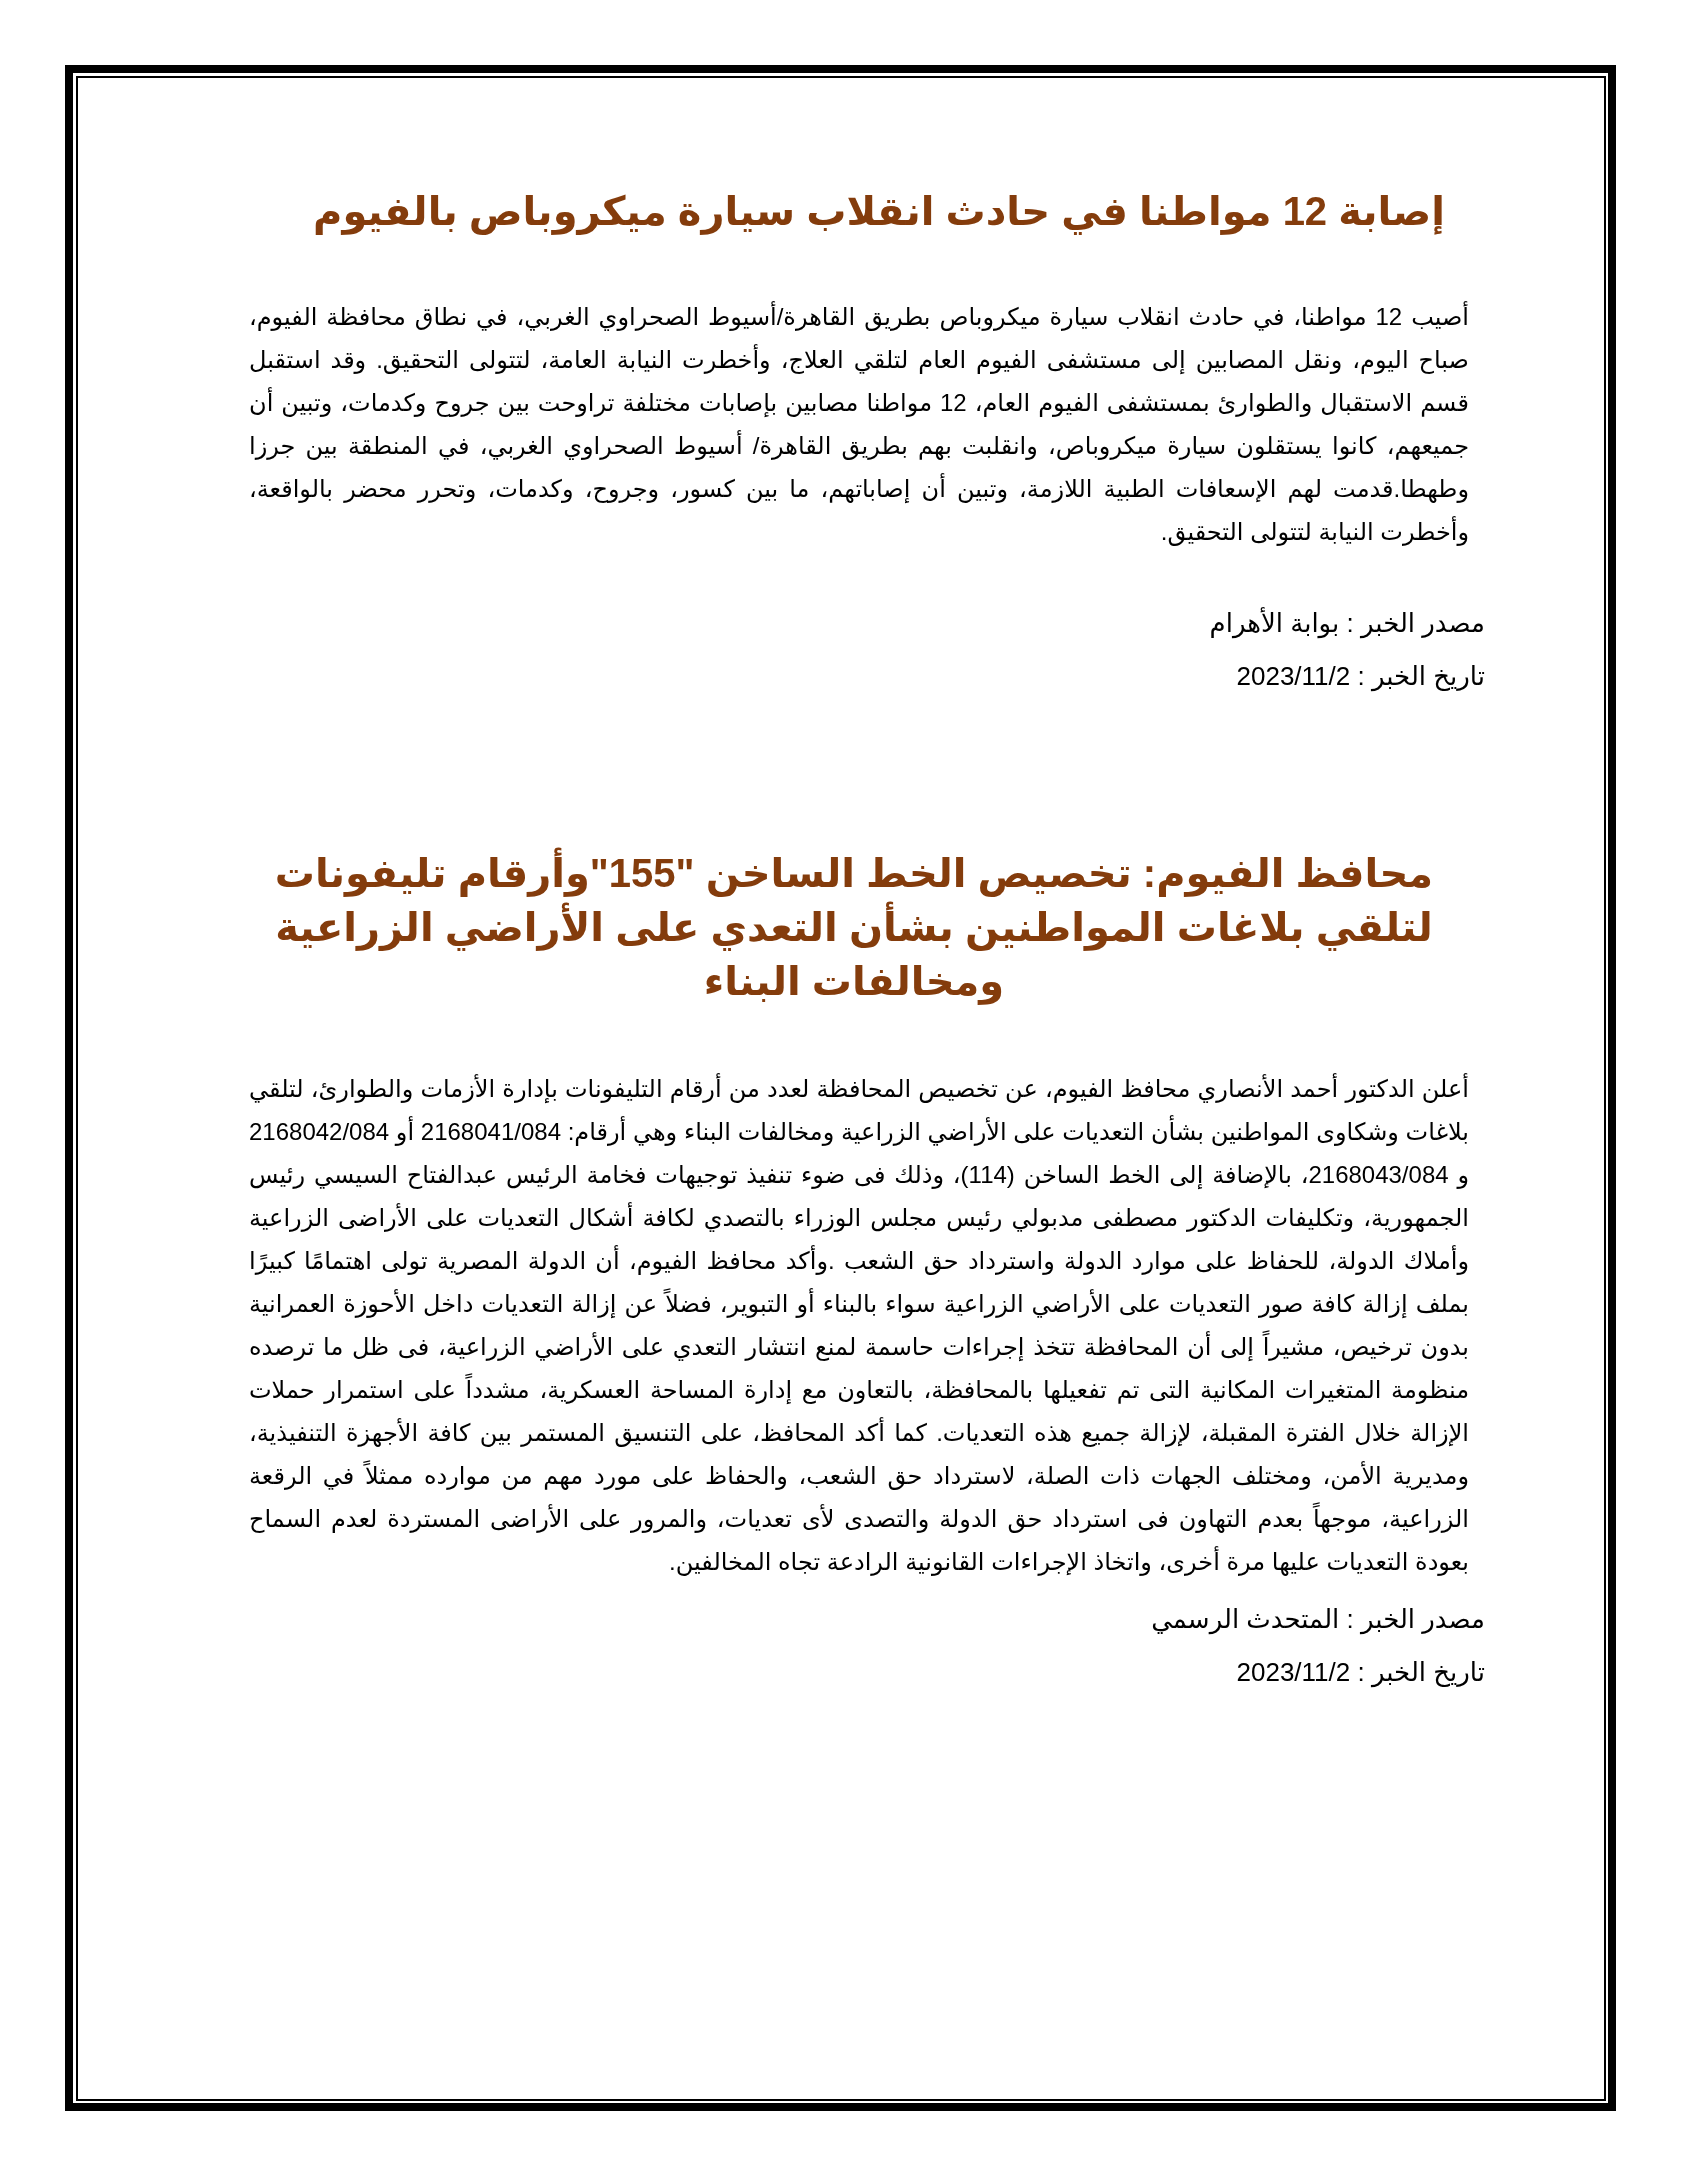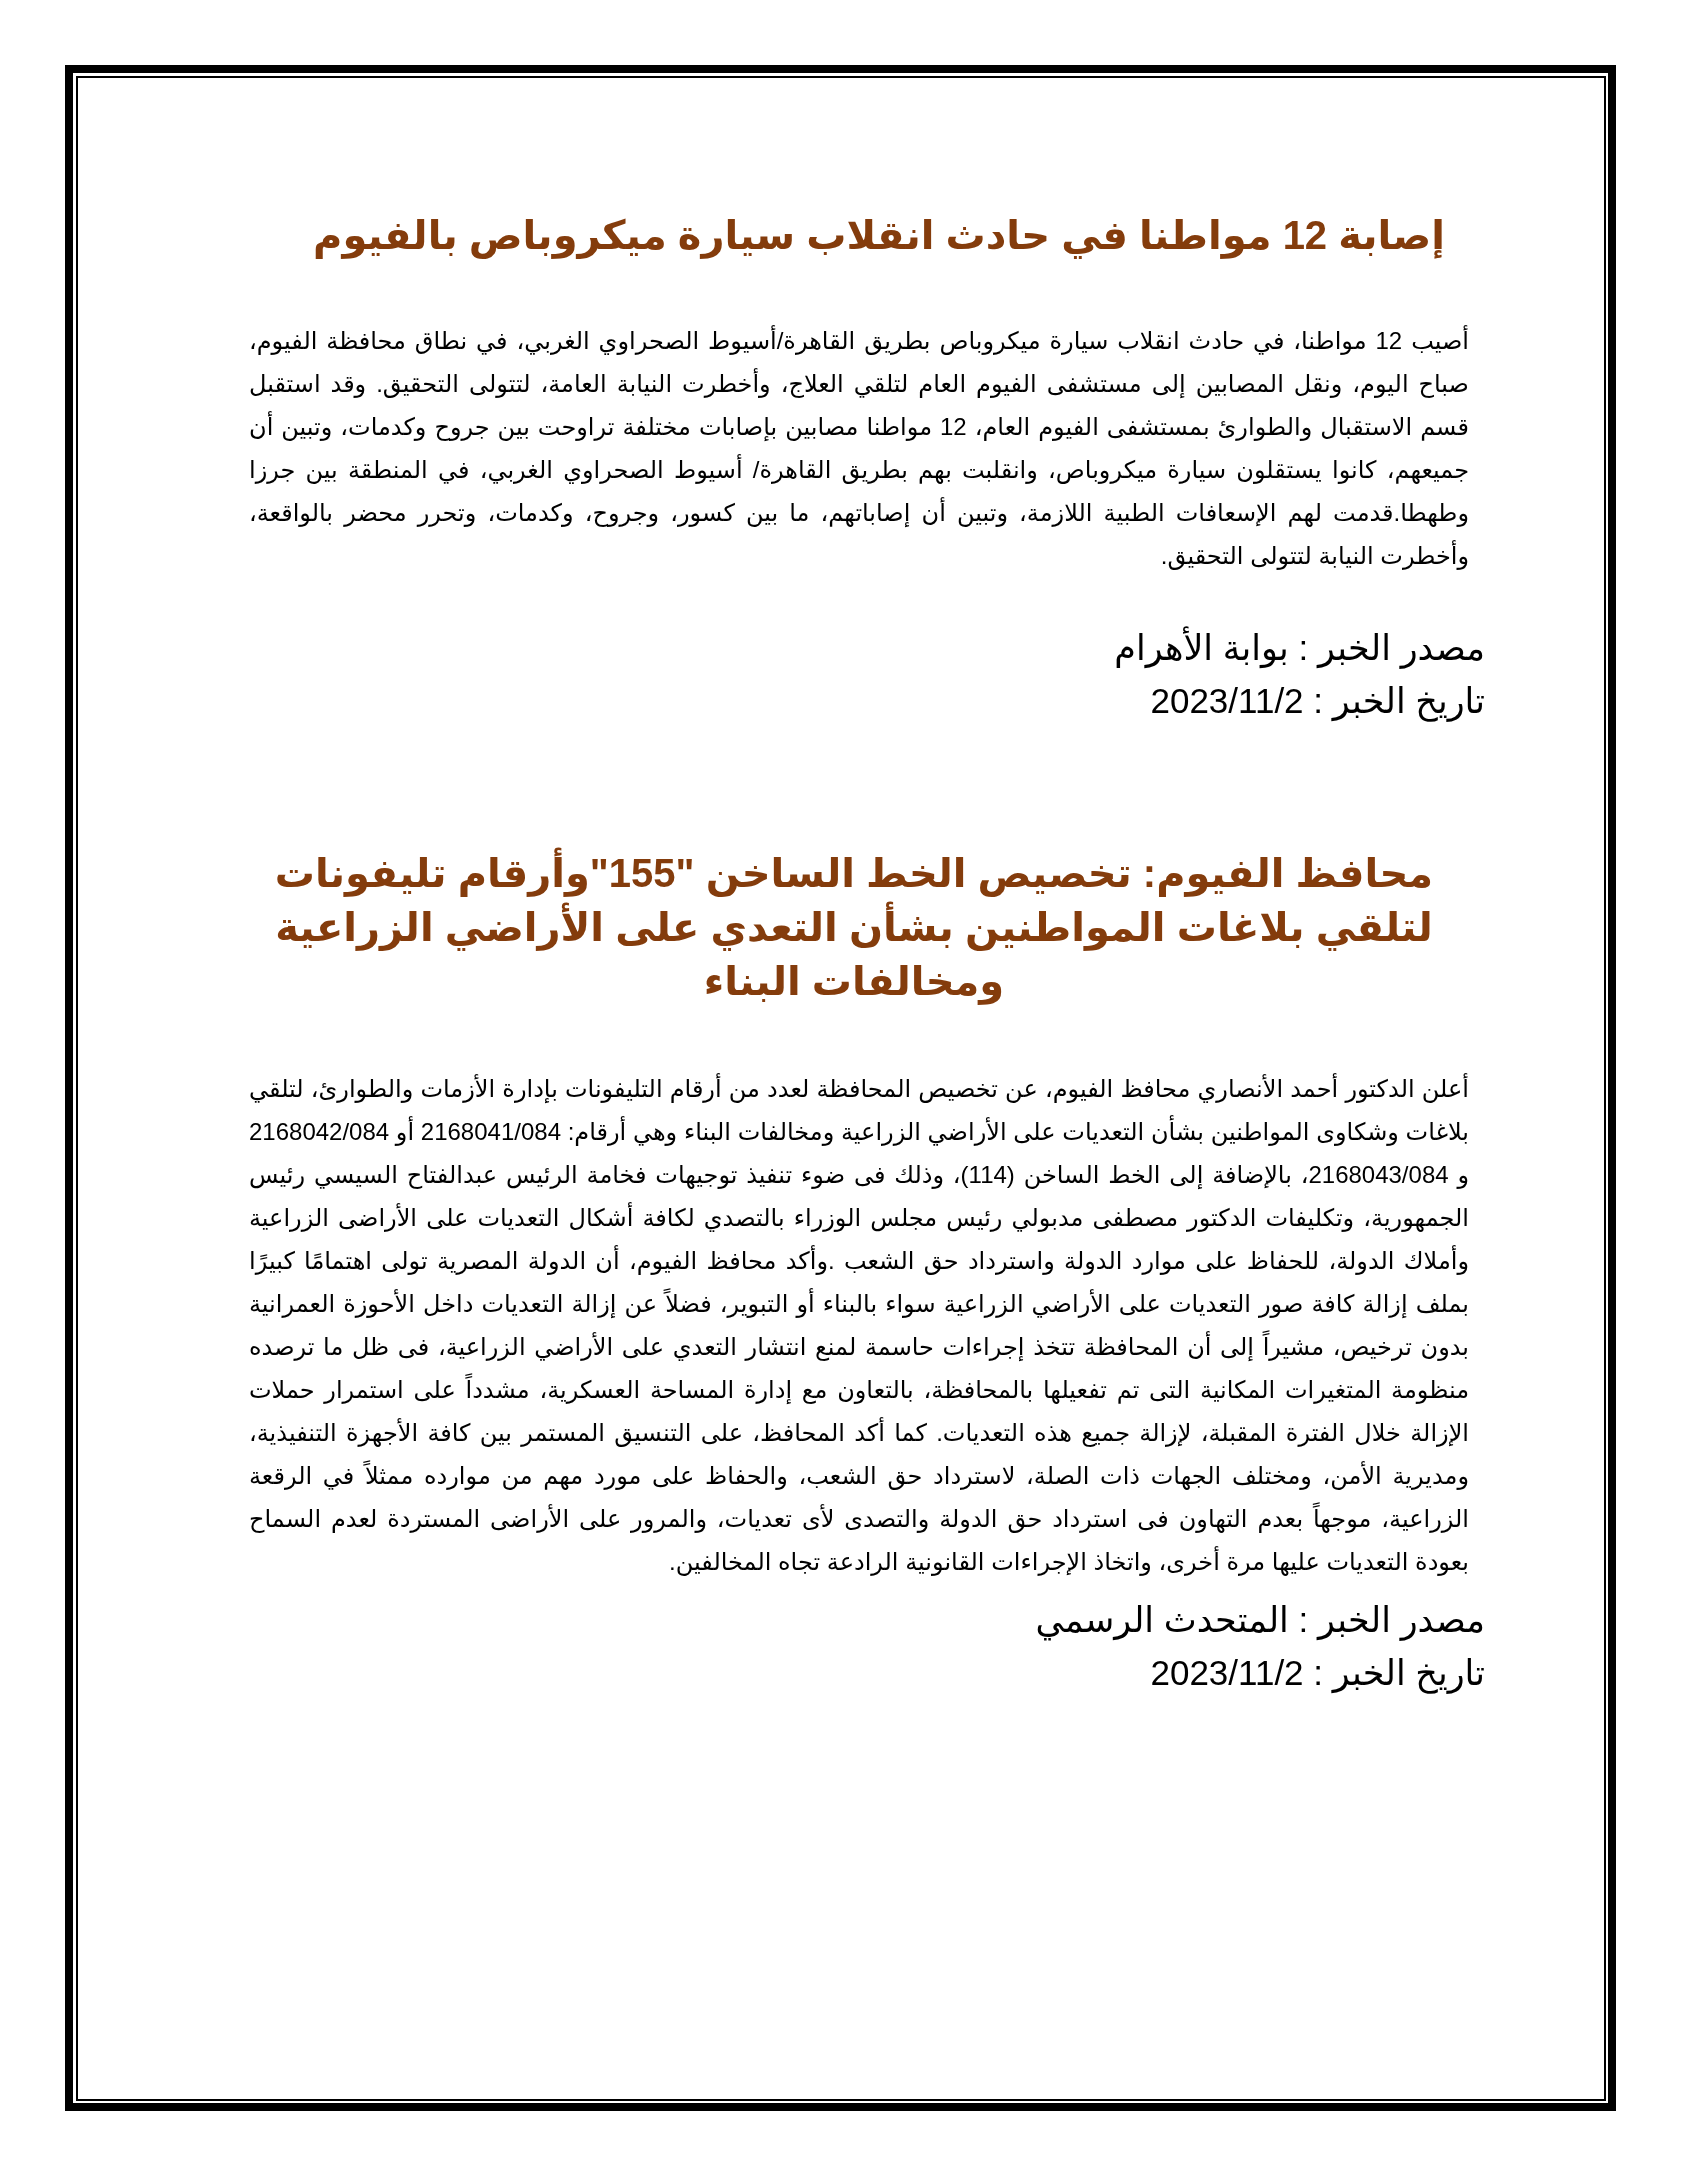--- a/index.html
+++ b/index.html
@@ -54,26 +54,26 @@
       unicode-bidi: plaintext;
     }
     .article-body {
       font-size: 24px;
       line-height: 43px;
       text-align: justify;
       text-align-last: right;
       margin: 16px;
     }
     .meta-line {
-      font-size: 35px;
+      font-size: 26px;
       line-height: 41px;
       margin: 0;
       white-space: nowrap;
     }
-    #article-1 { position: absolute; top: 210px; left: 0; width: 1252px; }
+    #article-1 { position: absolute; top: 186px; left: 0; width: 1252px; }
     #article-1 .article-title { padding-left: 40px; }
     #article-1 .article-body { margin-top: 59px; }
     #article-1 .meta-source { margin-top: 50px; }
     #article-1 .meta-date { margin-top: 12px; }
 
     #article-2 { position: absolute; top: 846px; left: 0; width: 1252px; }
     #article-2 .article-title { line-height: 54px; padding-right: 10px; }
     #article-2 .article-body { margin-top: 59px; }
     #article-2 .meta-source { margin-top: 16px; }
     #article-2 .meta-date { margin-top: 12px; }

